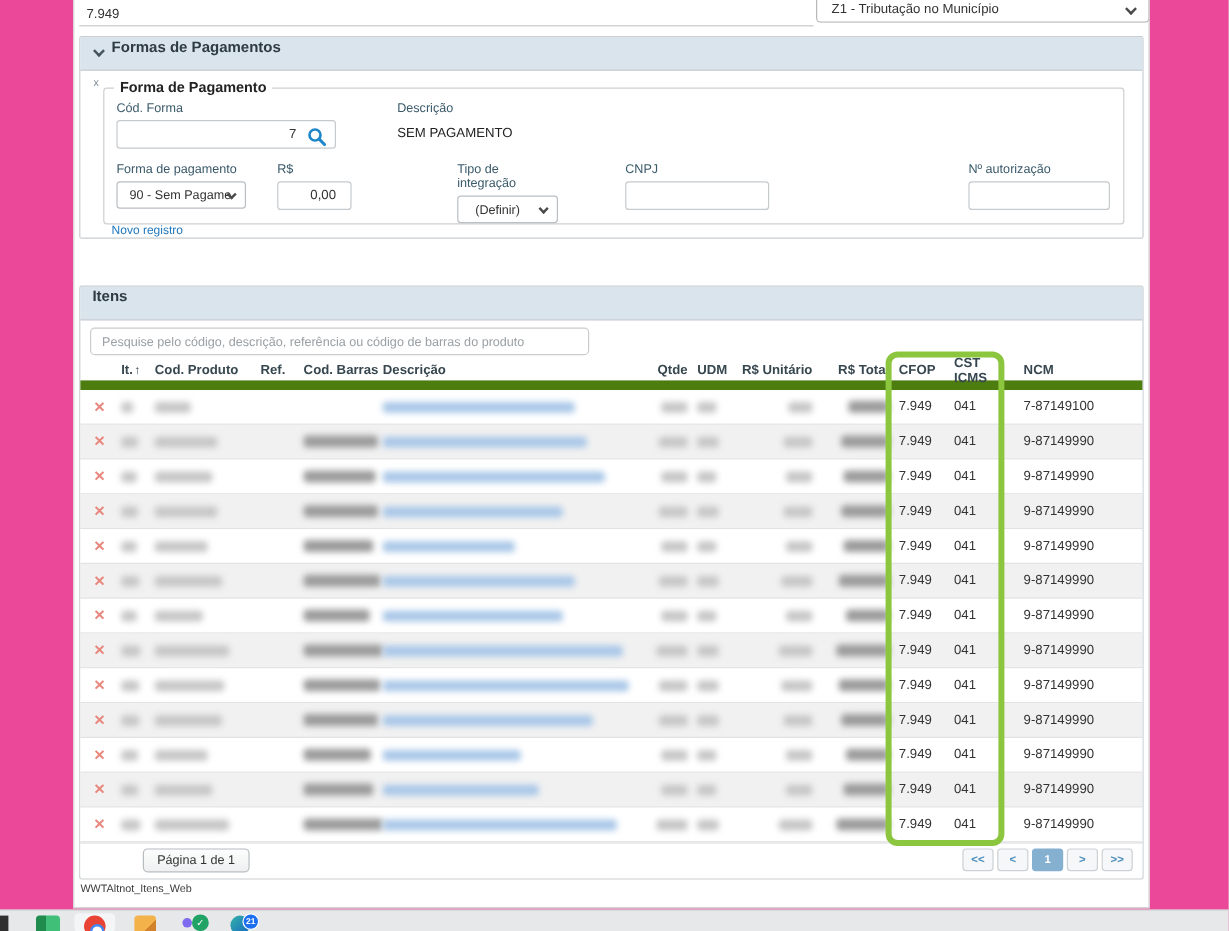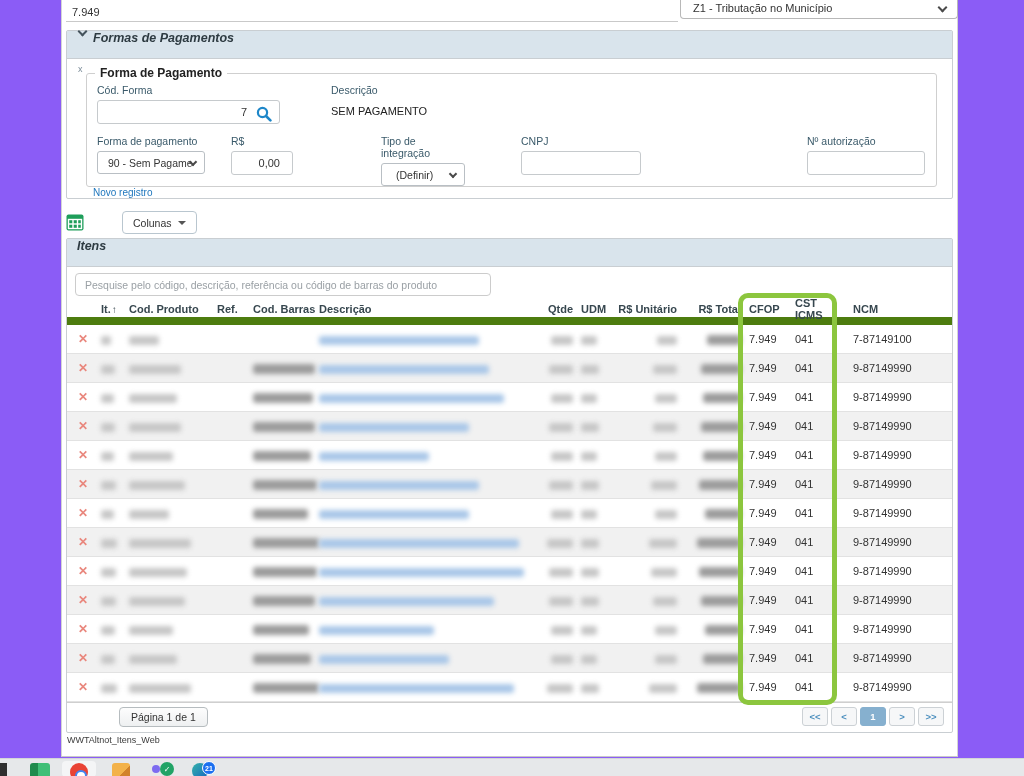--- a/index.html
+++ b/index.html
@@ -1,18 +1,18 @@
 <!DOCTYPE html>
 <html><head>
 <meta charset="utf-8">
 <style>
   * { margin:0; padding:0; box-sizing:border-box; }
   html,body { width:1024px; height:776px; overflow:hidden; background:#f1f1f2;
     font-family:"Liberation Sans", sans-serif; }
-  .page { position:relative; width:1024px; height:776px; background:#8b5cf6; }
+  .page { position:relative; width:1024px; height:776px; background:#ec4899; }
 
   .content { position:absolute; left:61px; top:0; width:897px; height:757px;
     background:#fff; border-left:1px solid #d4d4d4; border-right:1px solid #d4d4d4;
     border-bottom:1px solid #c9c9c9; }
 
   
   .top-input { position:absolute; left:4px; top:0; width:612px; height:22px;
     border:none; border-bottom:1px solid #c9c9c9; font-size:11px; color:#333;
     padding:3px 6px 0 6px; background:#fff; outline:none;
     font-family:"Liberation Sans",sans-serif; }
@@ -21,23 +21,23 @@
     background:#fff; font-size:11px; color:#333; display:flex; align-items:center;
     padding:0 26px 2px 12px; cursor:pointer; }
   .chev { width:7px; height:7px; border-right:2px solid #4a4a4a;
     border-bottom:2px solid #4a4a4a; transform:rotate(45deg);
     display:inline-block; }
   .top-select .chev { position:absolute; right:11px; top:4px; }
 
   
   .panel { position:absolute; left:4px; width:887px; border:1px solid #c9ced2;
     border-radius:2px; background:#fff; }
-  .panel-header { height:28px; background:#d9e4ec; display:flex; align-items:flex-start;
-    padding:0 10px; font-size:12.5px; font-weight:bold; color:#2e3b42;
-    border-bottom:1px solid #c9ced2;font-style:italic; }
+  .panel-header { height:28px; background:#d9e4ec; display:flex; align-items:flex-end;
+    padding:12px 10px; font-size:12.5px; font-weight:bold; color:#2e3b42;
+    border-bottom:1px solid #c9ced2; }
   .panel-header .chev { border-color:#44535c; margin:-3px 7px 0 2px; }
 
   .formas { top:30px; height:169px; }
 
   fieldset.fp { position:relative; margin:7px 15px 2px 19px; border:1px solid #cfcfcf;
     border-radius:3px; height:121px; }
   fieldset.fp legend { font-size:12px; font-weight:bold; color:#222;
     margin-left:8px; padding:0 5px; }
   .fieldset-close { position:absolute; left:-9px; top:-16px; font-size:9px;
     color:#7b8c99; cursor:pointer; }
@@ -231,33 +231,20 @@
           </div>
           <div class="fld f-aut">
             <span class="fld-label">Nº autorização</span>
             <input class="txt" style="">
           </div>
         </div>
       </fieldset>
       <a class="novo-registro">Novo registro</a>
     </section>
 
-    <div class="toolbar">
-      <svg class="grid-ico" width="18" height="17" viewBox="0 0 18 17">
-        <rect x="0.5" y="0.5" width="17" height="16" rx="2" fill="#1e9e5a"></rect>
-        <rect x="2.5" y="5.5" width="13" height="9" fill="none" stroke="#fff" stroke-width="1.4"></rect>
-        <line x1="2.5" y1="10" x2="15.5" y2="10" stroke="#fff" stroke-width="1.4"></line>
-        <line x1="7" y1="5.5" x2="7" y2="14.5" stroke="#fff" stroke-width="1.4"></line>
-        <line x1="11.5" y1="5.5" x2="11.5" y2="14.5" stroke="#fff" stroke-width="1.4"></line>
-      </svg>
-      <button class="colunas-btn">
-        <span>Colunas</span>
-        <span class="caret-down"></span>
-      </button>
-    </div>
 
     <section class="panel itens">
       <div class="panel-header">
         <span>Itens</span>
       </div>
       <div class="search-wrap">
         <input class="search-input" placeholder="Pesquise pelo código, descrição, referência ou código de barras do produto" style="">
       </div>
       <div class="thead">
           <span class="c-del"></span>

